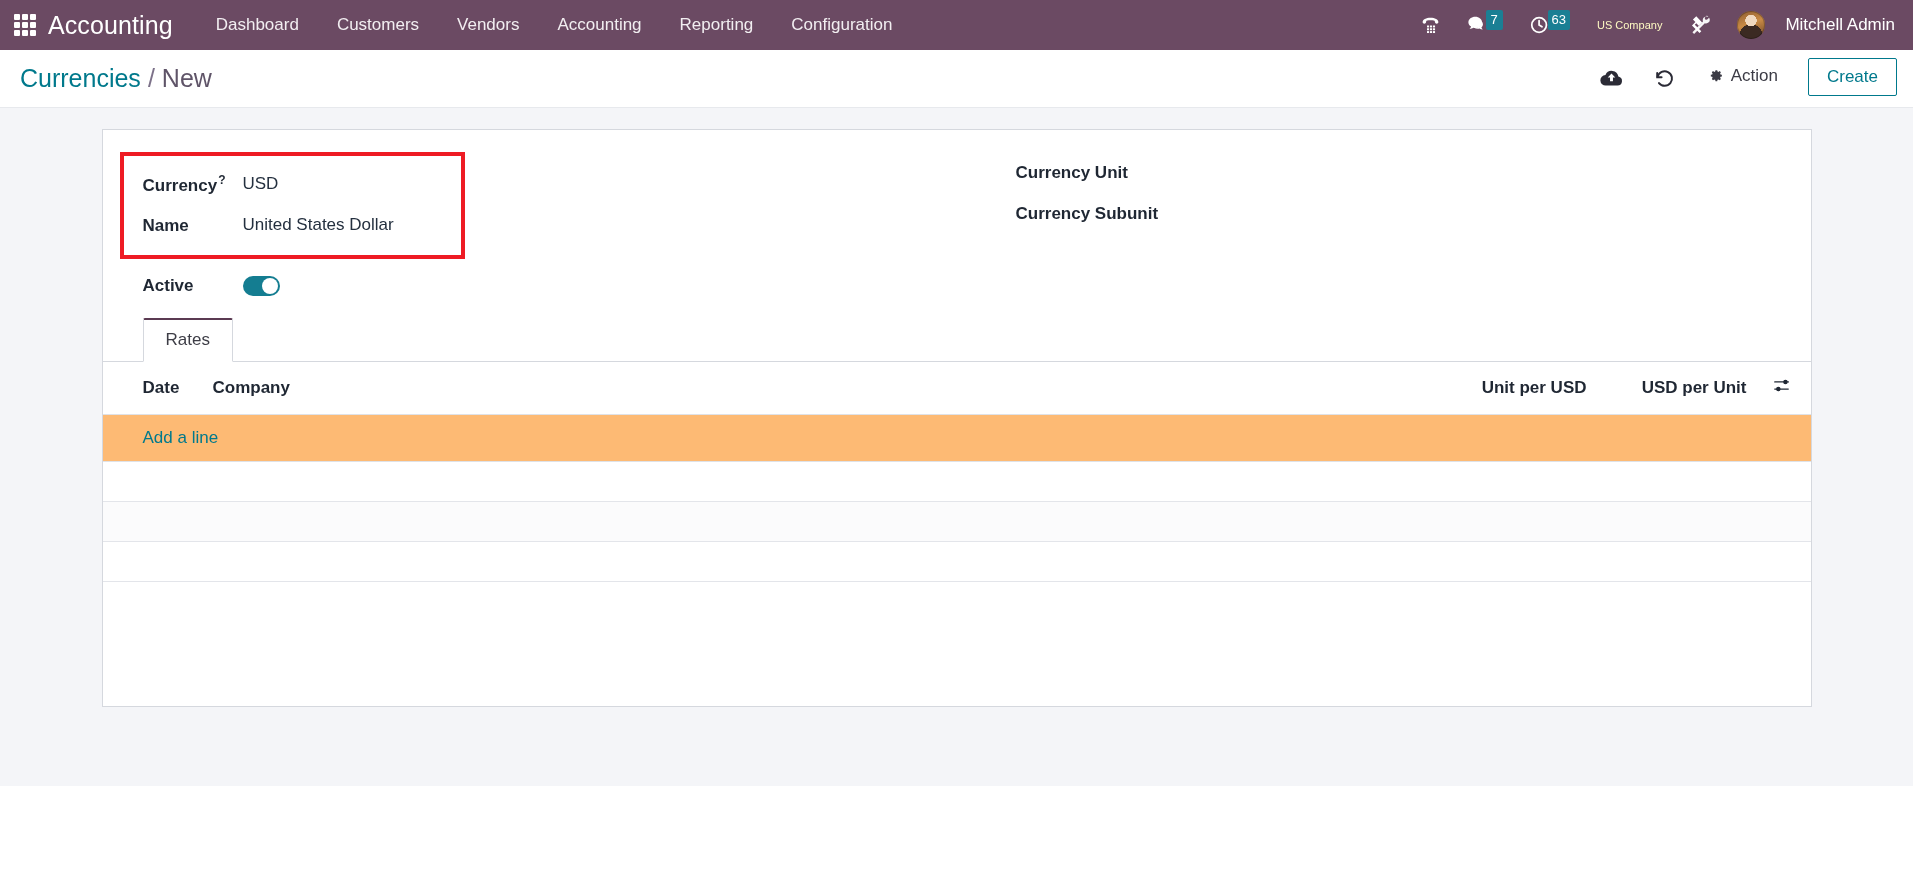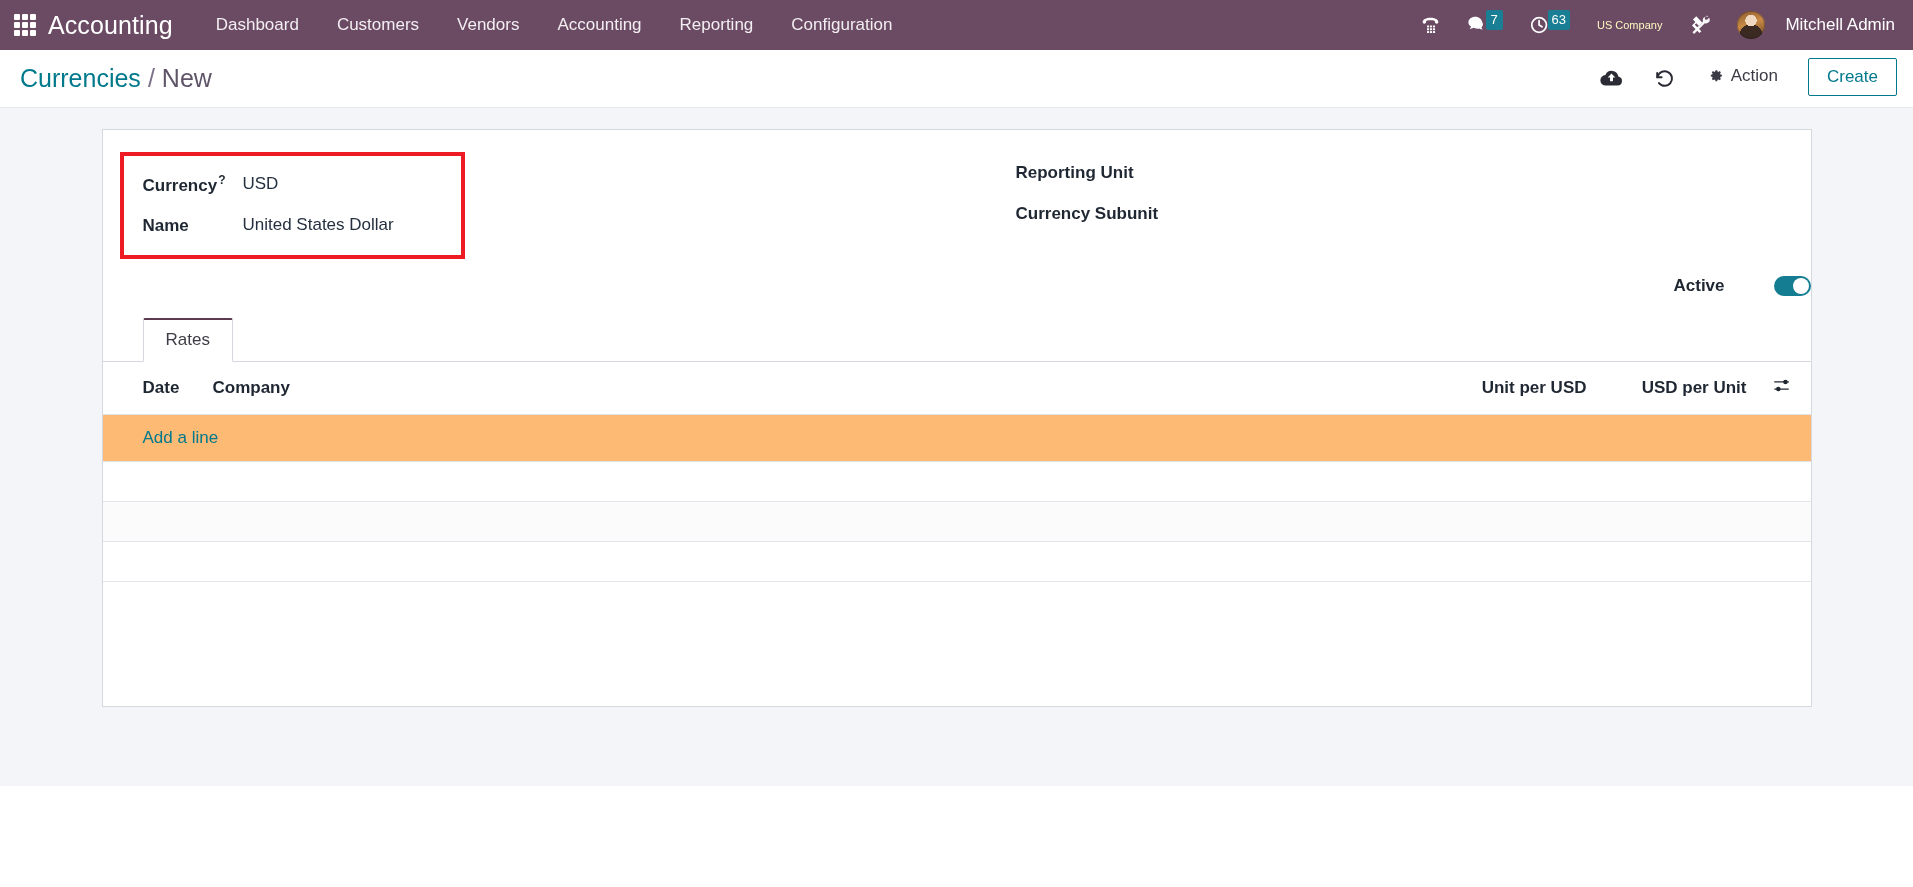--- a/index.html
+++ b/index.html
@@ -184,21 +184,21 @@
 
   
   .highlight-box {
     border: 4px solid #ee1b24;
     padding: 8px 0 9px 19px;
     margin: 0 0 0 -23px;
     width: 345px;
   }
   .highlight-box .fld-label { width: 100px; }
 
-  .active-row { padding: 9px 0 0 40px; display: flex; align-items: center; height: 44px; justify-content: flex-end; }
+  .active-row { padding: 9px 0 0 40px; display: flex; align-items: center; height: 44px; }
   .active-row .fld-label { width: 100px; }
   .toggle {
     width: 37px; height: 20px;
     background: #147d91;
     border-radius: 11px;
     position: relative;
     cursor: pointer;
     display: inline-block;
   }
   .toggle i {
@@ -398,21 +398,21 @@
             <div class="fld-label">Name</div>
             <div class="fld-value">United States Dollar</div>
           </div>
 
         </div>
       </div>
 
       <div class="col col-right">
 
         <div class="fld-row">
-          <div class="fld-label fld-label-wide">Reporting Unit</div>
+          <div class="fld-label fld-label-wide">Currency Unit</div>
           <div class="fld-value"></div>
         </div>
 
         <div class="fld-row">
           <div class="fld-label fld-label-wide">Currency Subunit</div>
           <div class="fld-value"></div>
         </div>
 
       </div>
     </div>

